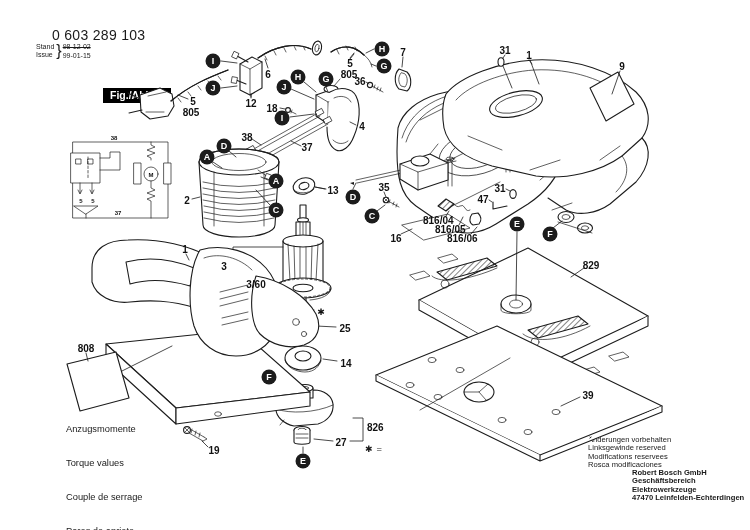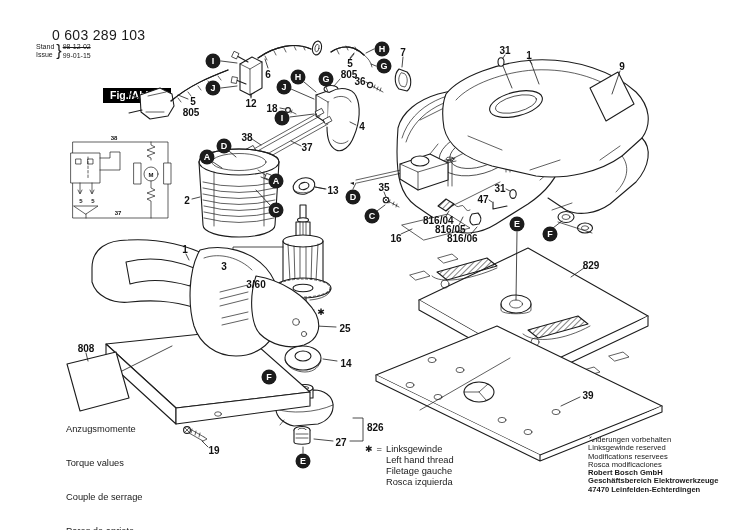--- a/index.html
+++ b/index.html
@@ -26,21 +26,21 @@
   .silabels{font-size:7px;line-height:8.5px;}
   .brace{font-size:16px;font-weight:300;margin:0 1px 0 2px;}
   .dates{font-size:7px;line-height:9px;}
   .strike{text-decoration:line-through;}
   .figbox{left:103px;top:45px;background:#000;color:#fff;font-weight:bold;
           font-size:10.5px;padding:1px 7px 2px 7px;margin-top:43px;}
   .torque{left:66px;top:401px;font-size:9.3px;line-height:11.4px;white-space:pre;}
   .legend{left:365px;top:444px;font-size:9.3px;line-height:11px;display:flex;gap:4px;}
   .legend .sym{font-family:"DejaVu Sans",sans-serif;font-size:9px;}
   .footer{left:588px;top:436px;font-size:7.6px;line-height:8.3px;}
-  .footer .b{font-weight:bold;}
+  .footer .b{font-weight:bold;margin-left:44px;}
 </style>
 </head>
 <body>
 
 <div id="stage">
 
   <div class="abs pn">0 603 289 103</div>
   <div class="abs standrow">
     <div class="silabels">
       <div>Stand</div>
@@ -61,26 +61,20 @@
     <div>Pares de apriete</div>
     
     
     
     
   </div>
 
   <div class="abs legend">
     <span class="sym">✱</span>
     <span>=</span>
-    <div>
-      <div>Linksgewinde</div>
-      <div>Left hand thread</div>
-      <div>Filetage gauche</div>
-      <div>Rosca izquierda</div>
-    </div>
   </div>
 
   <div class="abs footer">
     <div>Änderungen vorbehalten</div>
     <div>Linksgewinde reserved</div>
     <div>Modifications reservees</div>
     <div>Rosca modificaciones</div>
     <div class="b">Robert Bosch GmbH</div>
     <div class="b">Geschäftsbereich Elektrowerkzeuge</div>
     <div class="b">47470 Leinfelden-Echterdingen</div>

